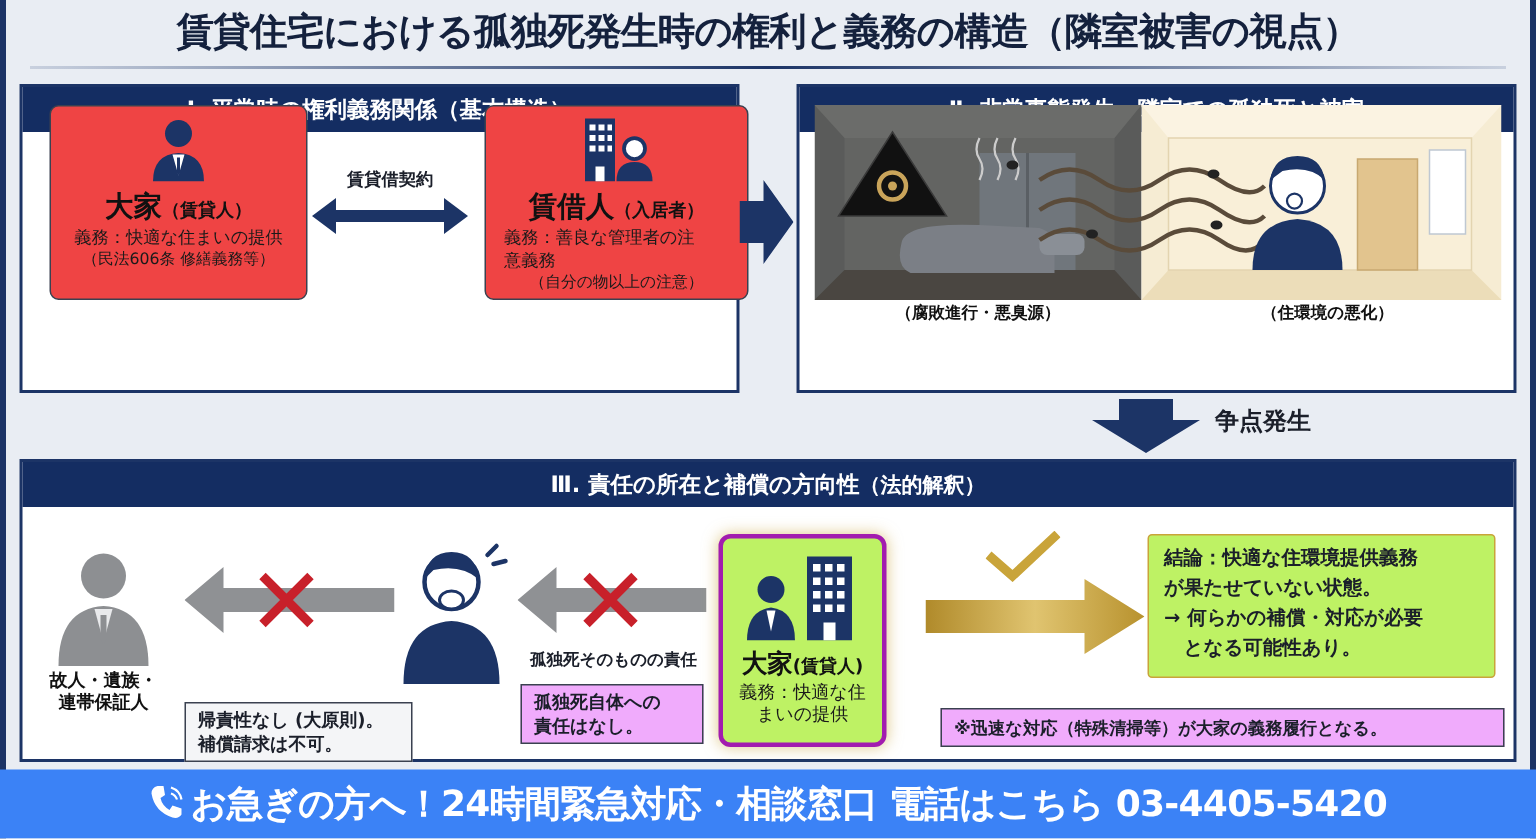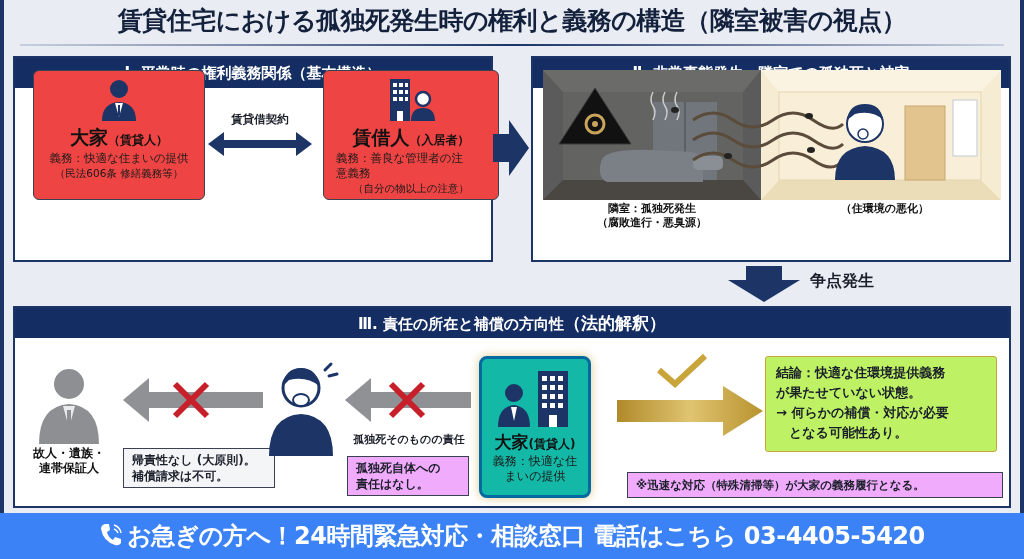--- a/index.html
+++ b/index.html
@@ -2,21 +2,21 @@
 <html><head>
 <meta charset="utf-8">
 <style>
   * { box-sizing: border-box; margin: 0; padding: 0; }
   body { width: 1024px; height: 559px; background: #e9edf3; font-family: "DejaVu Sans", sans-serif; position: relative; overflow: hidden; color: #1b1f2a; }
   .frame { position: absolute; left: 0; top: 0; width: 1024px; height: 559px; border-left: 4px solid #1c3466; border-right: 4px solid #1c3466; }
   .title { position: absolute; left: 0; top: 4px; width: 1024px; text-align: center; font-size: 25px; font-weight: bold; color: #14213d; letter-spacing: -0.5px; }
   .title-rule { position: absolute; left: 20px; top: 44px; width: 984px; height: 2px; background: linear-gradient(90deg, #c8d0de, #1c3466 50%, #c8d0de); }
   .panel { position: absolute; background: #ffffff; border: 2px solid #1c3466; }
   .panel-head { background: #142d62; color: #fff; font-weight: bold; text-align: center; height: 30px; line-height: 30px; font-size: 15px; }
-  .panel-head small { font-size: 17px; font-weight: bold; text-align: right; }
+  .panel-head small { font-size: 14px; font-weight: bold; text-align: right; }
   .card { position: absolute; border: 1.5px solid #3a4150; border-radius: 6px; background: #ef4444; text-align: center; }
   .big { font-size: 19px; font-weight: bold; color: #111; }
   .big small { font-size: 12px; font-weight: bold; }
   .t12 { font-size: 11.5px; font-weight: normal; color: #1a1a1a; line-height: 15px; }
   .t11 { font-size: 10.5px; color: #1a1a1a; line-height: 14px; }
   .navy { fill: #1c3466; }
   .cap { position: absolute; font-size: 11px; font-weight: bold; text-align: center; line-height: 14px; color: #111; }
   .note { position: absolute; border: 1.5px solid #3a4150; background: #f0abfc; font-size: 12px; font-weight: bold; padding: 3px 8px; line-height: 16px; }
   .footer { position: absolute; left: 0; top: 513px; width: 1024px; height: 46px; background: #3b82f6; color: #fff; font-weight: bold; font-size: 24px; line-height: 46px; text-align: center; letter-spacing: -0.5px; }
 </style>
@@ -115,21 +115,20 @@
       </g>
 
     <g>
       <circle cx="322" cy="54" r="18" fill="#fff" stroke="#1c3466" stroke-width="2"></circle>
       <path d="M304 50 Q306 34 322 34 Q338 34 340 50 Q330 40 312 44 Z" fill="#1c3466"></path>
       <path d="M292 110 Q292 78 322 76 Q352 78 352 110 Z" fill="#1c3466"></path>
       <circle cx="320" cy="64" r="5" fill="#fff" stroke="#1c3466" stroke-width="1.5"></circle>
     </g>
   </svg>
   <div class="cap" style="left:14px; top:144px; width:210px;">
-    <div>隣室：孤独死発生</div>
     <div>（腐敗進行・悪臭源）</div>
   </div>
   <div class="cap" style="left:232px; top:144px; width:240px;">
     <div>（住環境の悪化）</div>
   </div>
 </div>
 
 <svg style="position:absolute; left:728px; top:266px;" width="72" height="36" viewBox="0 0 72 36">
   <path d="M18 0 L54 0 L54 14 L72 14 L36 36 L0 14 L18 14 Z" class="navy"></path>
 </svg>
@@ -146,21 +145,21 @@
   </svg>
   <div class="cap" style="left:8px; top:138px; width:92px; font-size:12px; line-height:15px;">
     <div>故人・遺族・</div>
     <div>連帯保証人</div>
   </div>
 
   <svg style="position:absolute; left:108px; top:70px;" width="140" height="44" viewBox="0 0 140 44">
     <path d="M0 22 L26 0 L26 14 L140 14 L140 30 L26 30 L26 44 Z" fill="#8f9194"></path>
     <path d="M52 6 L84 38 M84 6 L52 38" stroke="#c8202a" stroke-width="6"></path>
   </svg>
-  <div class="note" style="left:108px; top:140px; width:152px; background:#f4f5f7;">
+  <div class="note" style="left:108px; top:160px; width:152px; background:#f4f5f7;">
     <div>帰責性なし (大原則)。</div>
     <div>補償請求は不可。</div>
   </div>
 
   <svg style="position:absolute; left:252px; top:52px;" width="76" height="96" viewBox="0 0 76 96">
     <circle cx="34" cy="28" r="18" fill="#fff" stroke="#1c3466" stroke-width="3"></circle>
     <path d="M16 26 Q18 8 34 8 Q50 8 52 26 Q40 16 22 20 Z" fill="#1c3466"></path>
     <path d="M2 96 Q2 56 34 54 Q66 56 66 96 Z" fill="#1c3466"></path>
     <ellipse cx="34" cy="40" rx="8" ry="6" fill="#fff" stroke="#1c3466" stroke-width="2"></ellipse>
     <path d="M58 10 L64 4 M62 16 L70 14" stroke="#1c3466" stroke-width="3" stroke-linecap="round"></path>
@@ -169,21 +168,21 @@
   <svg style="position:absolute; left:330px; top:70px;" width="126" height="44" viewBox="0 0 126 44">
     <path d="M0 22 L26 0 L26 14 L126 14 L126 30 L26 30 L26 44 Z" fill="#8f9194"></path>
     <path d="M46 6 L78 38 M78 6 L46 38" stroke="#c8202a" stroke-width="6"></path>
   </svg>
   <div style="position:absolute; left:326px; top:124px; width:136px; text-align:center; font-size:11px; font-weight:bold;">孤独死そのものの責任</div>
   <div class="note" style="left:332px; top:148px; width:122px;">
     <div>孤独死自体への</div>
     <div>責任はなし。</div>
   </div>
 
-  <div style="position:absolute; left:464px; top:48px; width:112px; height:142px; border:3px solid #0369a1; border-radius:8px; background:#14b8a6; box-shadow:0 0 10px rgba(201,164,58,0.6); text-align:center;">
+  <div style="position:absolute; left:464px; top:48px; width:112px; height:142px; border:3px solid #a21caf; border-radius:8px; background:#bef264; box-shadow:0 0 10px rgba(201,164,58,0.6); text-align:center;">
     <svg width="90" height="60" viewBox="0 0 90 60" style="margin-top:8px;">
       <circle cx="24" cy="26" r="9" class="navy"></circle>
       <path d="M8 60 Q8 40 24 38 Q40 40 40 60 Z" class="navy"></path>
       <path d="M21 40 L24 54 L27 40 Z" fill="#fff"></path>
       <rect x="48" y="4" width="30" height="56" class="navy"></rect>
       <g fill="#fff">
         <rect x="52" y="9" width="5" height="5"></rect>
           <rect x="60" y="9" width="5" height="5"></rect>
           <rect x="68" y="9" width="5" height="5"></rect>
         <rect x="52" y="18" width="5" height="5"></rect>

